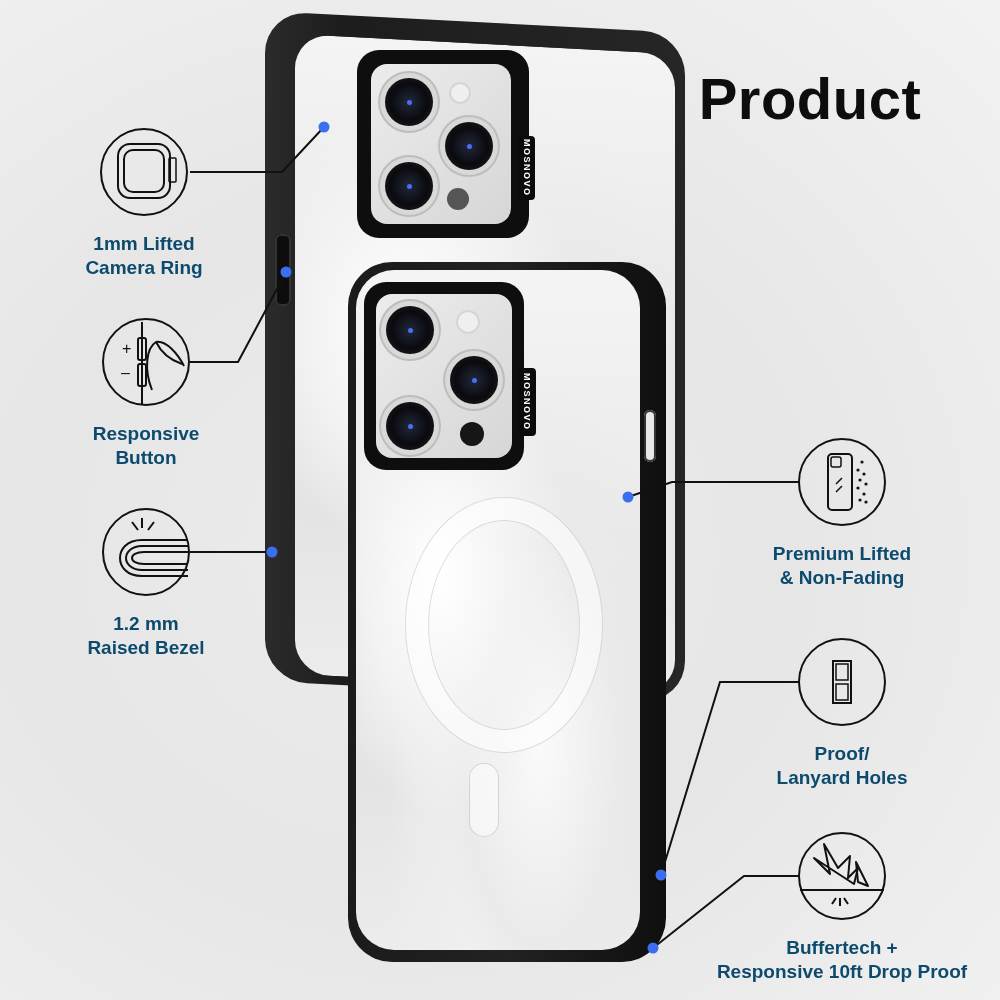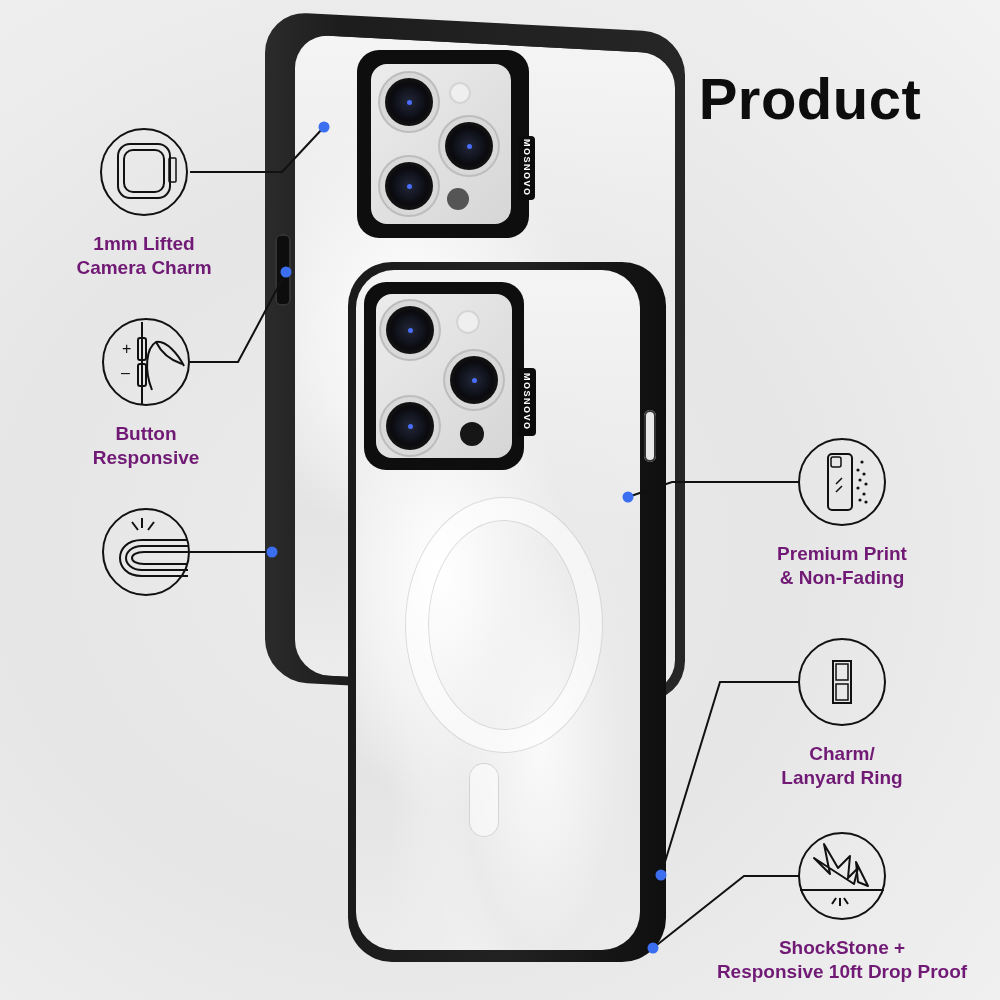--- a/index.html
+++ b/index.html
@@ -20,21 +20,21 @@
 
   
   .feature { position: absolute; text-align: center; }
   .feature .icon-circle {
     width: 88px; height: 88px; border-radius: 50%;
     border: 2px solid #111; box-sizing: border-box;
     margin: 0 auto; position: relative; background: transparent;
   }
   .feature .icon-circle svg { position: absolute; inset: 0; }
   .feature .label {
-    font-weight: 700; font-size: 19px; line-height: 24px; color: #701a75;
+    font-weight: 700; font-size: 19px; line-height: 24px; color: #0c4a6e;
     margin-top: 16px; white-space: nowrap;
   }
 
   
   .phone { position: absolute; }
   .bumper {
     position: absolute; border-radius: 42px;
     background: linear-gradient(90deg, #1a1a1a 0%, #2a2a2a 40%, #161616 100%);
   }
   .back-panel {
@@ -150,50 +150,54 @@
   <div class="feature" style="left:64px; top:128px; width:160px;">
     <div class="icon-circle">
       <svg width="84" height="84" viewBox="0 0 84 84">
         <rect x="16" y="14" width="52" height="54" rx="12" fill="none" stroke="#111" stroke-width="2"></rect>
         <rect x="22" y="20" width="40" height="42" rx="9" fill="none" stroke="#111" stroke-width="2"></rect>
         <rect x="67" y="28" width="7" height="24" rx="1" fill="none" stroke="#111" stroke-width="1.5"></rect>
       </svg>
     </div>
     <div class="label">
       <div>1mm Lifted</div>
-      <div>Camera Charm</div>
+      <div>Camera Ring</div>
     </div>
   </div>
 
   <div class="feature" style="left:56px; top:318px; width:180px;">
     <div class="icon-circle">
       <svg width="84" height="84" viewBox="0 0 84 84">
         <path d="M38 2 V84" stroke="#111" stroke-width="2" fill="none"></path>
         <rect x="34" y="18" width="8" height="22" rx="2" fill="none" stroke="#111" stroke-width="2"></rect>
         <rect x="34" y="44" width="8" height="22" rx="2" fill="none" stroke="#111" stroke-width="2"></rect>
         <text x="18" y="34" font-size="16" font-family="Liberation Sans, sans-serif" fill="#111">+</text>
         <text x="17" y="58" font-size="16" font-family="Liberation Sans, sans-serif" fill="#111">–</text>
         <path d="M48 70 C40 50 42 28 52 22 C62 20 74 34 80 46" stroke="#111" stroke-width="2" fill="none"></path>
         <path d="M52 22 C58 34 66 40 78 44" stroke="#111" stroke-width="2" fill="none"></path>
       </svg>
     </div>
     <div class="label">
+      <div>Responsive</div>
       <div>Button</div>
-      <div>Responsive</div>
     </div>
   </div>
 
   <div class="feature" style="left:66px; top:508px; width:160px;">
     <div class="icon-circle">
       <svg width="84" height="84" viewBox="0 0 84 84">
         <path d="M84 36 H38 C28 36 22 42 22 48 C22 54 28 60 38 60 H84" stroke="#111" stroke-width="2" fill="none"></path>
         <path d="M84 30 H38 C22 30 16 40 16 48 C16 56 22 66 38 66 H84" stroke="#111" stroke-width="2" fill="none"></path>
         <path d="M84 42 H40 C32 42 28 45 28 48 C28 51 32 54 40 54 H84" stroke="#111" stroke-width="2" fill="none"></path>
         <path d="M28 12 L34 20 M38 8 L38 18 M50 12 L44 20" stroke="#111" stroke-width="2"></path>
       </svg>
+    </div>
+    <div class="label">
+      <div>1.2 mm</div>
+      <div>Raised Bezel</div>
     </div>
   </div>
 
   <div class="feature" style="left:762px; top:438px; width:160px;">
     <div class="icon-circle">
       <svg width="84" height="84" viewBox="0 0 84 84">
         <rect x="28" y="14" width="24" height="56" rx="4" fill="none" stroke="#111" stroke-width="2"></rect>
         <rect x="31" y="17" width="10" height="10" rx="2" fill="none" stroke="#111" stroke-width="1.5"></rect>
         <path d="M36 44 L42 38 M36 52 L42 46" stroke="#111" stroke-width="1.5"></path>
         <g fill="#111">
@@ -203,47 +207,47 @@
           <circle cx="60" cy="40" r="1.6"></circle>
             <circle cx="66" cy="44" r="1.6"></circle>
             <circle cx="58" cy="48" r="1.6"></circle>
           <circle cx="64" cy="54" r="1.6"></circle>
             <circle cx="60" cy="60" r="1.6"></circle>
             <circle cx="66" cy="62" r="1.6"></circle>
         </g>
       </svg>
     </div>
     <div class="label">
-      <div>Premium Print</div>
+      <div>Premium Lifted</div>
       <div>&amp; Non-Fading</div>
     </div>
   </div>
 
   <div class="feature" style="left:762px; top:638px; width:160px;">
     <div class="icon-circle">
       <svg width="84" height="84" viewBox="0 0 84 84">
         <rect x="33" y="21" width="18" height="42" fill="none" stroke="#111" stroke-width="2"></rect>
         <rect x="36" y="24" width="12" height="16" fill="none" stroke="#111" stroke-width="1.5"></rect>
         <rect x="36" y="44" width="12" height="16" fill="none" stroke="#111" stroke-width="1.5"></rect>
       </svg>
     </div>
     <div class="label">
-      <div>Charm/</div>
-      <div>Lanyard Ring</div>
+      <div>Proof/</div>
+      <div>Lanyard Holes</div>
     </div>
   </div>
 
   <div class="feature" style="left:692px; top:832px; width:300px;">
     <div class="icon-circle">
       <svg width="84" height="84" viewBox="0 0 84 84">
         <path d="M0 56 H84" stroke="#111" stroke-width="2"></path>
         <path d="M14 24 L30 40 L24 10 L38 34 L50 22 L48 44 L58 34 L54 50 Z" fill="none" stroke="#111" stroke-width="2" stroke-linejoin="round"></path>
         <path d="M56 28 L68 52 L58 48 Z" fill="none" stroke="#111" stroke-width="2" stroke-linejoin="round"></path>
         <path d="M32 70 L36 64 M40 72 L40 64 M48 70 L44 64" stroke="#111" stroke-width="2"></path>
       </svg>
     </div>
     <div class="label">
-      <div>ShockStone +</div>
+      <div>Buffertech +</div>
       <div>Responsive 10ft Drop Proof</div>
     </div>
   </div>
 
 </div>
 
 </body></html>

